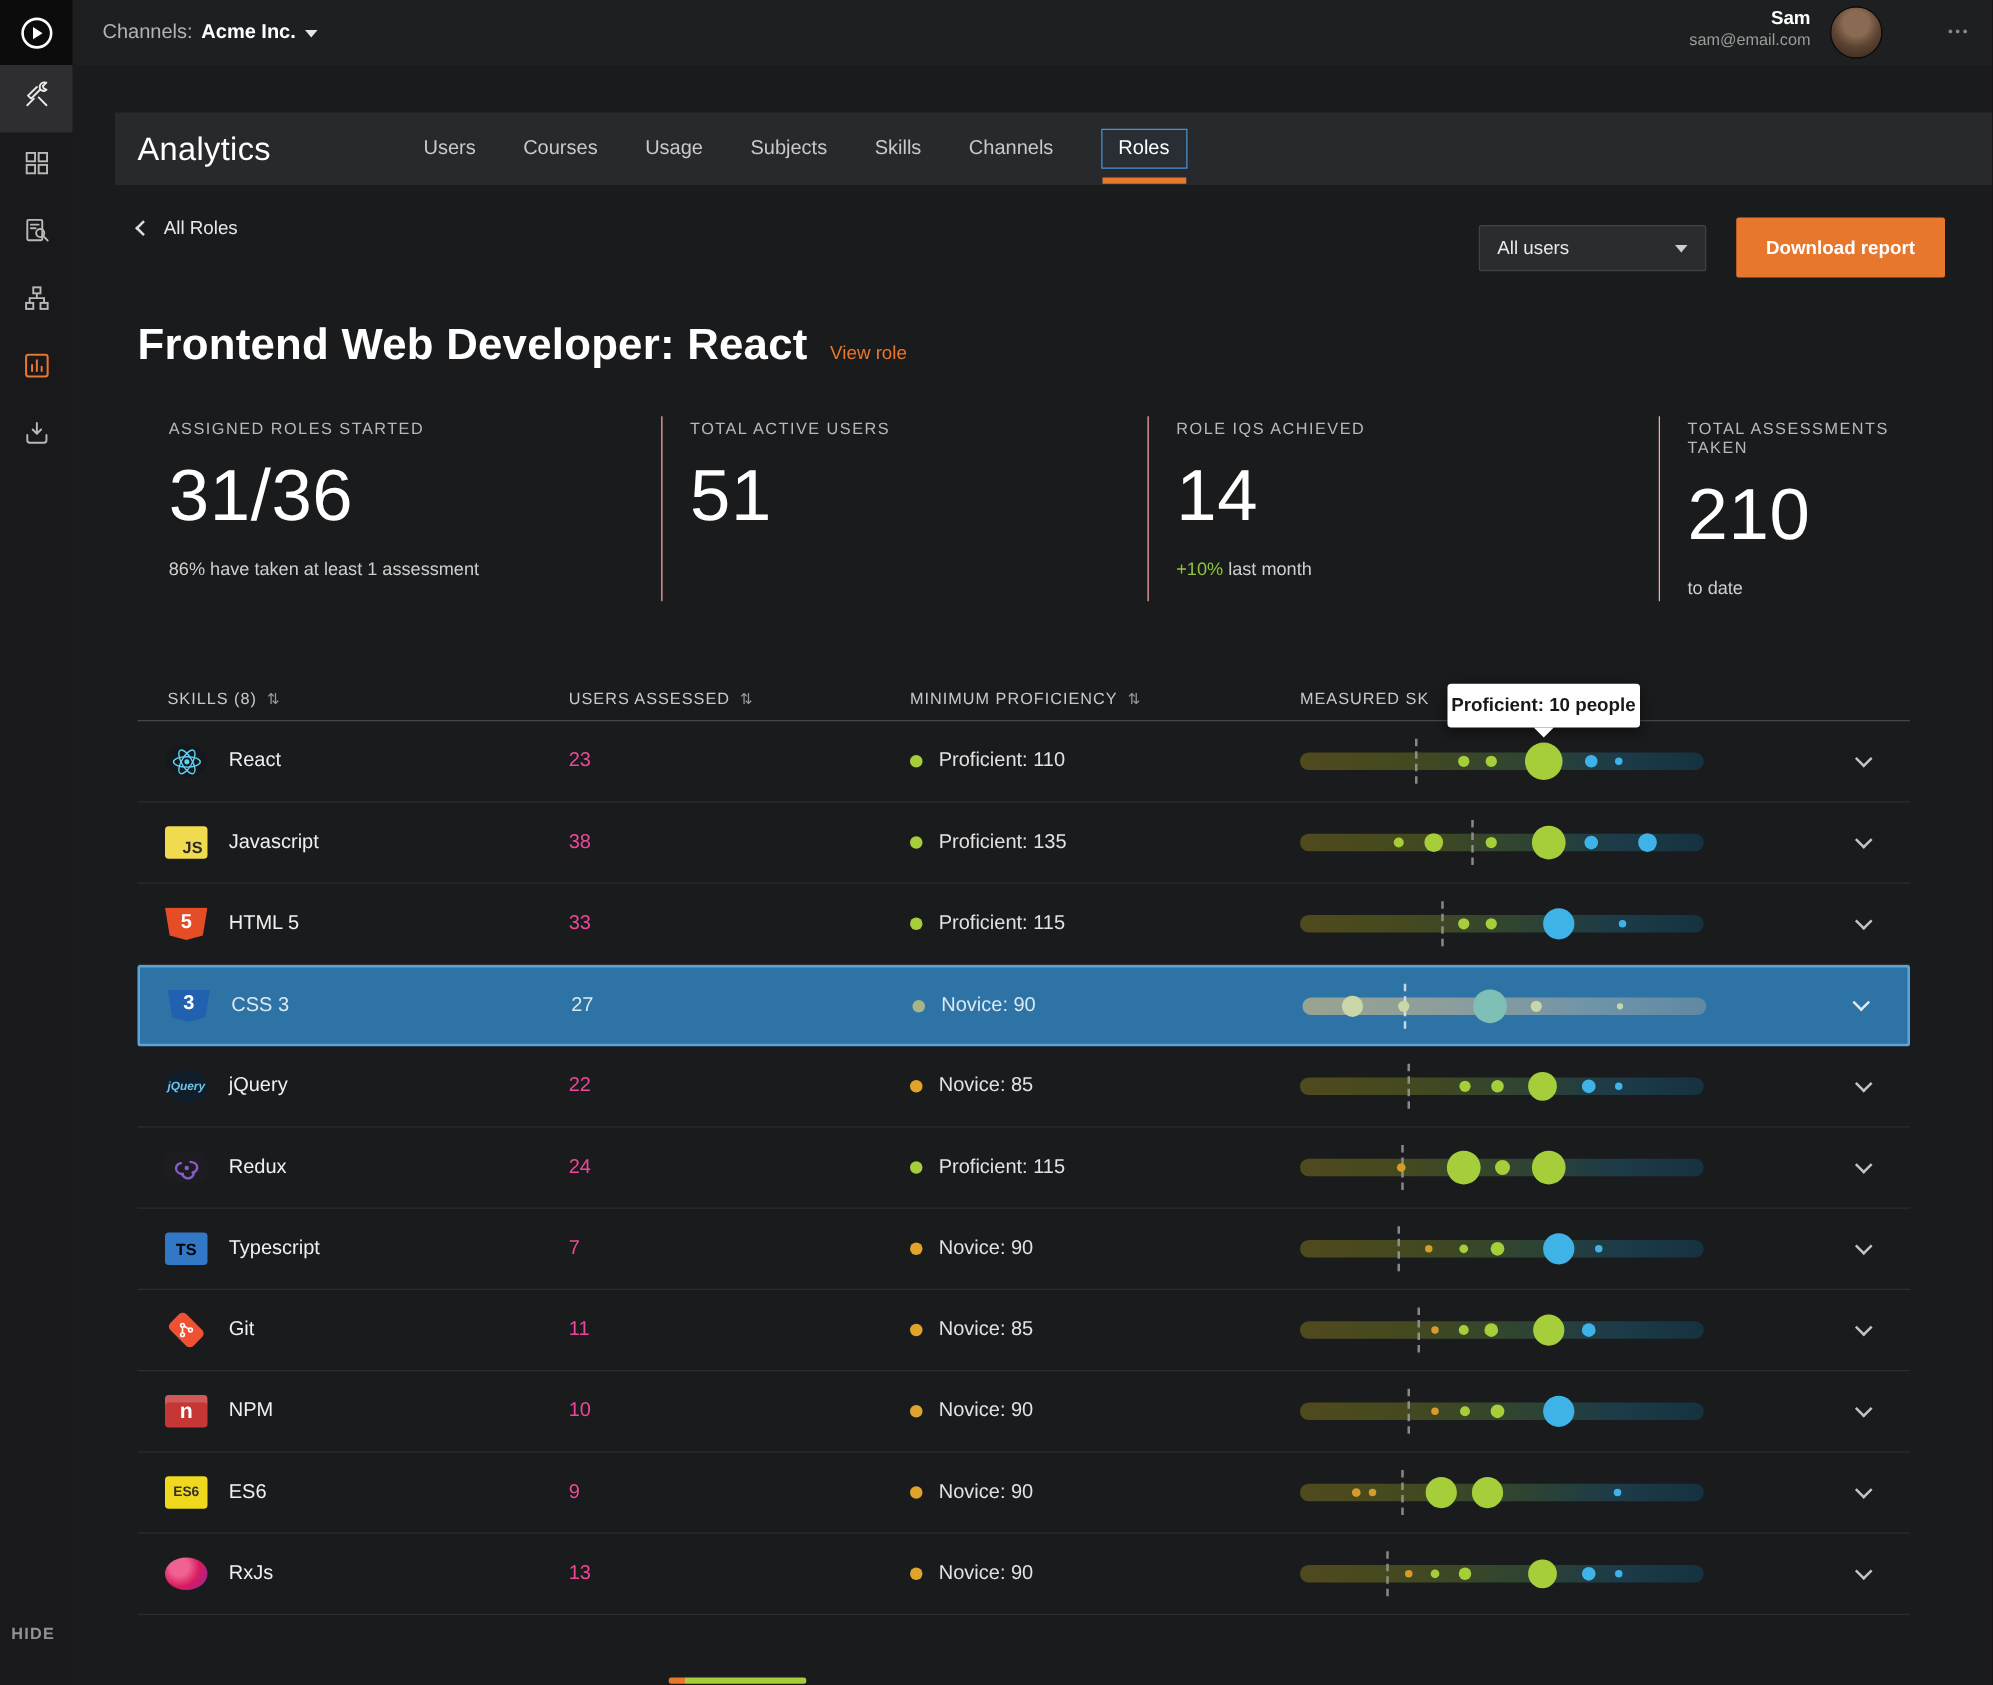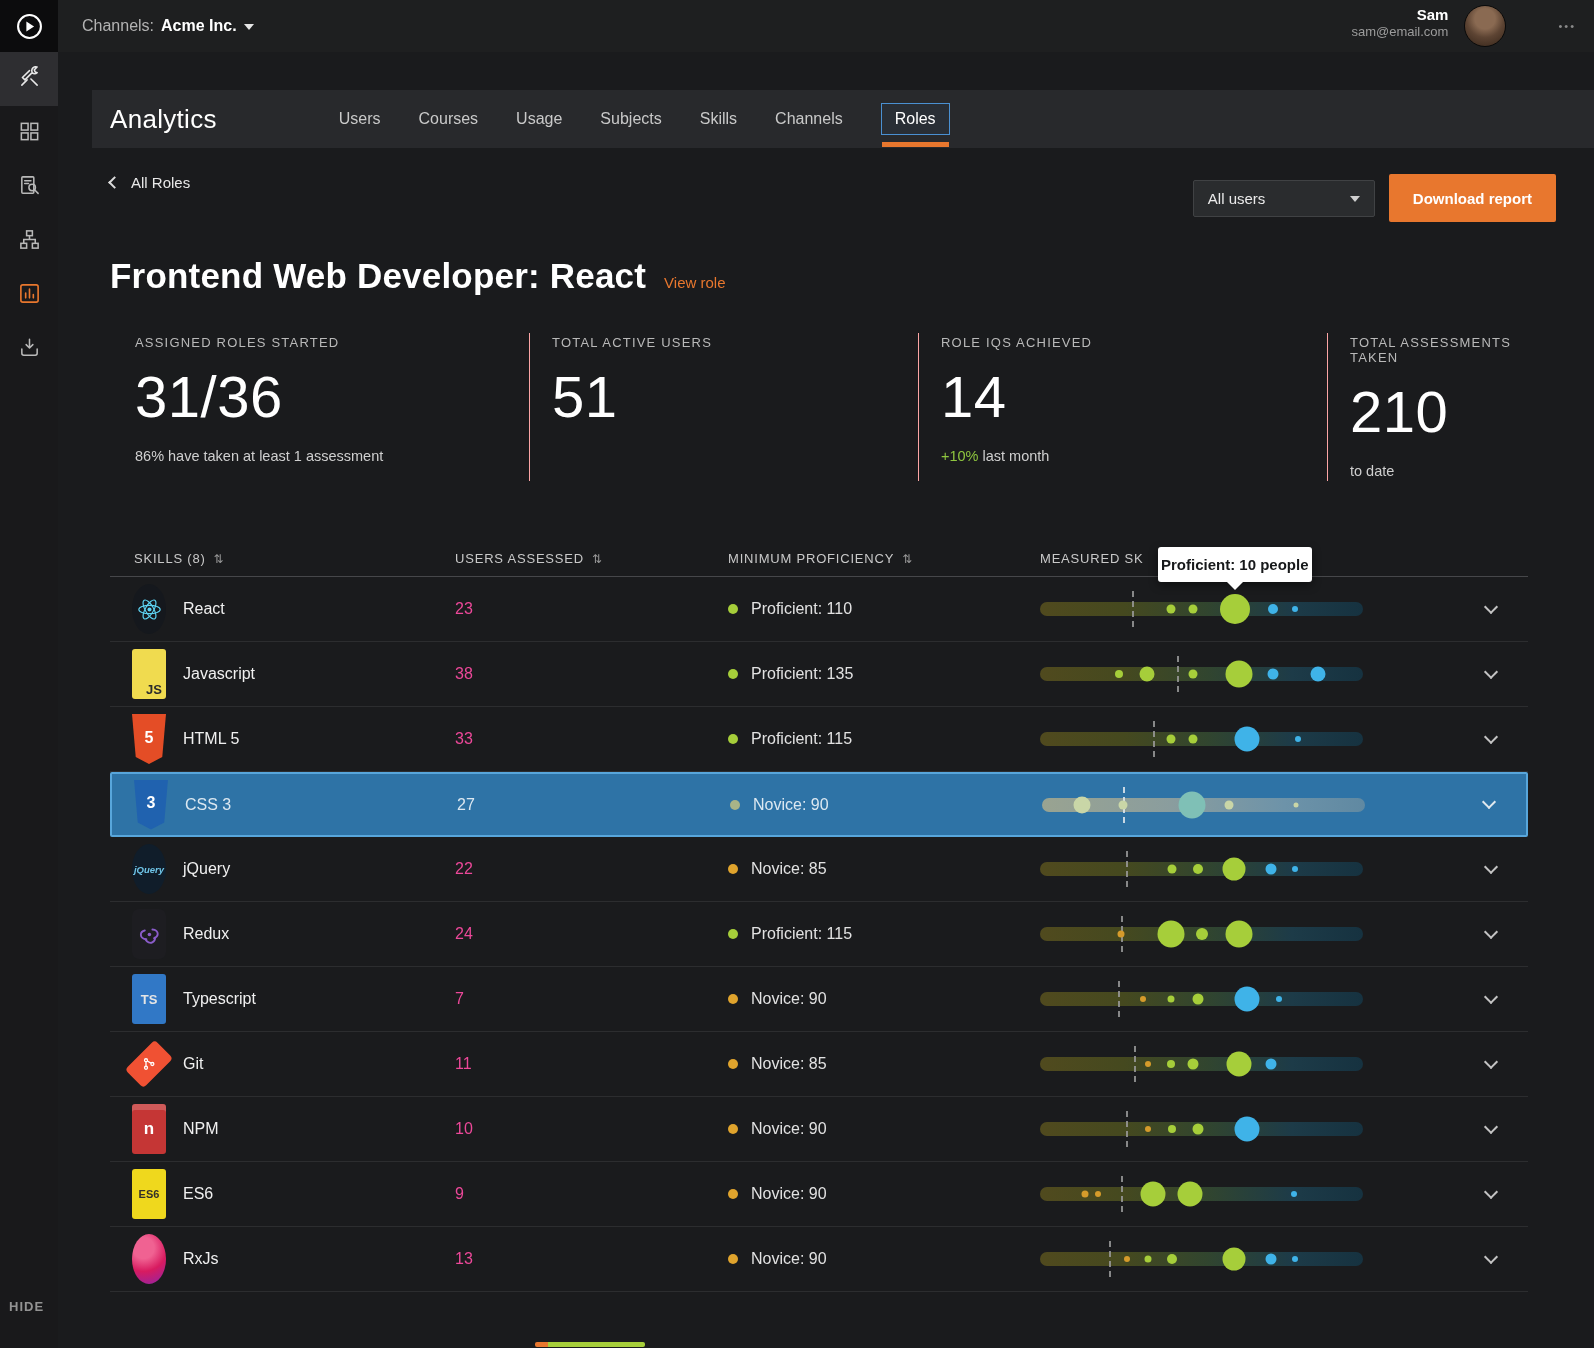--- a/index.html
+++ b/index.html
@@ -36,21 +36,21 @@
   .tabs { display:flex; align-items:center; gap:38px; margin-left:122px; height:100%; }
   .tab { font-size:16px; color:#c9c9c9; cursor:pointer; position:relative; padding:7px 0; }
   .tab.active { color:#fff; border:1px solid #4a90d2; padding:6px 13px; background:rgba(74,144,210,.06); }
   .tab.active::after { content:""; position:absolute; left:0; right:0; bottom:-13px; height:5px; background:#e8772e; }
 
   .content { margin:0 52px 0 52px; }
 
   .toolbar-row { margin-top:26px; height:38px; display:flex; align-items:flex-start; justify-content:space-between; }
   .breadcrumb { display:flex; align-items:center; gap:12px; font-size:15px; color:#e8e8e8; cursor:pointer; }
   .chev-left { width:9px; height:9px; border-left:2px solid #dcdcdc; border-bottom:2px solid #dcdcdc; transform:rotate(45deg); display:inline-block; }
-  .toolbar-right { display:flex; align-items:center; gap:14px; margin-right:-14px; }
+  .toolbar-right { display:flex; align-items:center; gap:24px; margin-right:-14px; }
   .dropdown { width:182px; height:37px; background:#2a2c2e; border:1px solid #404244; border-radius:2px; color:#eaeaea; font-size:15px; display:flex; align-items:center; justify-content:space-between; padding:0 14px; cursor:pointer; }
   .dropdown .caret-down { border-top-color:#cfcfcf; }
   .btn-primary { height:48px; background:#e8772e; border:none; border-radius:2px; color:#fff; font-family:inherit; font-size:15px; font-weight:700; padding:0 24px; cursor:pointer; }
 
   .title-row { margin-top:44px; display:flex; align-items:baseline; gap:18px; }
   .page-title { font-size:35px; font-weight:700; letter-spacing:.2px; color:#fff; }
   .view-role { font-size:15px; color:#e8772e; cursor:pointer; text-decoration:none; }
   .byline { margin-top:14px; font-size:16px; color:#c6c6c6; display:flex; gap:10px; align-items:center; }
   .byline .sep { color:#9a9a9a; font-size:13px; }
 
@@ -93,29 +93,29 @@
   .row.sel { background:#2e73a6; border:2px solid #58a6db; border-bottom:2px solid #58a6db; border-radius:2px; }
   .row.sel .skill-name, .row.sel .users-cell, .row.sel .prof-cell { color:#dce8f1; }
   .row.sel .bar { background:linear-gradient(90deg,#99a391 0%,#8a9d9e 40%,#6d93a9 75%,#6089a2 100%); }
   .row.sel .marker { border-left-color:#e2e9ee; }
   .row.sel .chev { border-color:#e2e9ee; }
 
   .tooltip { position:absolute; top:6px; left:1048px; background:#fff; color:#17191b; font-size:15px; font-weight:700; padding:9px 3px; border-radius:3px; white-space:nowrap; z-index:6; box-shadow:0 3px 10px rgba(0,0,0,.45); }
   .tooltip::after { content:""; position:absolute; top:100%; left:50%; margin-left:-8px; border:8px solid transparent; border-top-color:#fff; }
 
   
-  .si { width:34px; height:50px; display:flex; align-items:center; justify-content:center; font-weight:700; flex:0 0 34px;text-align:center; }
+  .si { width:34px; height:26px; display:flex; align-items:center; justify-content:center; font-weight:700; flex:0 0 34px;text-align:center; }
   .si-dark { background:#15181d; border-radius:50%; }
   .si-js { background:#f0db4f; color:#2b2b2b; border-radius:3px; font-size:13px; align-items:flex-end; justify-content:flex-end; padding:2px 4px; }
   .si-shield { clip-path:polygon(0 0,100% 0,89% 86%,50% 100%,11% 86%); color:#fff; font-size:16px; padding-bottom:3px; }
   .si-html { background:#e44d26; }
   .si-css { background:#2062af; }
   .si-jq { background:#101d2a; border-radius:50%; color:#6fc5e8; font-style:italic; font-size:9.5px; font-weight:700; }
   .si-dark2 { background:#1d1d21; border-radius:7px; }
-  .si-ts { background:#3178c6; color:#e5e5e5; border-radius:3px; font-size:13px; }
+  .si-ts { background:#3178c6; color:#000000; border-radius:3px; font-size:13px; }
   .si-git { position:relative; }
   .git-diamond { position:absolute; inset:4px; background:#f05133; transform:rotate(45deg); border-radius:4px; }
   .si-git svg { position:relative; z-index:1; }
   .si-npm { background:#c53635; color:#fff; border-radius:3px; font-size:17px; box-shadow:inset 0 6px 0 rgba(255,255,255,.18); }
   .si-es6 { background:#efd81d; color:#33302a; border-radius:3px; font-size:11px; }
   .si-rx { border-radius:50%; background:radial-gradient(circle at 34% 28%, #f06292 0 25%, #d81b60 55%, #8e24aa 100%); }
 
   .bottom-indicator { position:absolute; left:535px; bottom:1px; width:110px; height:5px; border-radius:2px;
                       background:linear-gradient(90deg,#e8772e 0 13px,#a6ce3a 13px); z-index:15; }
 </style>

